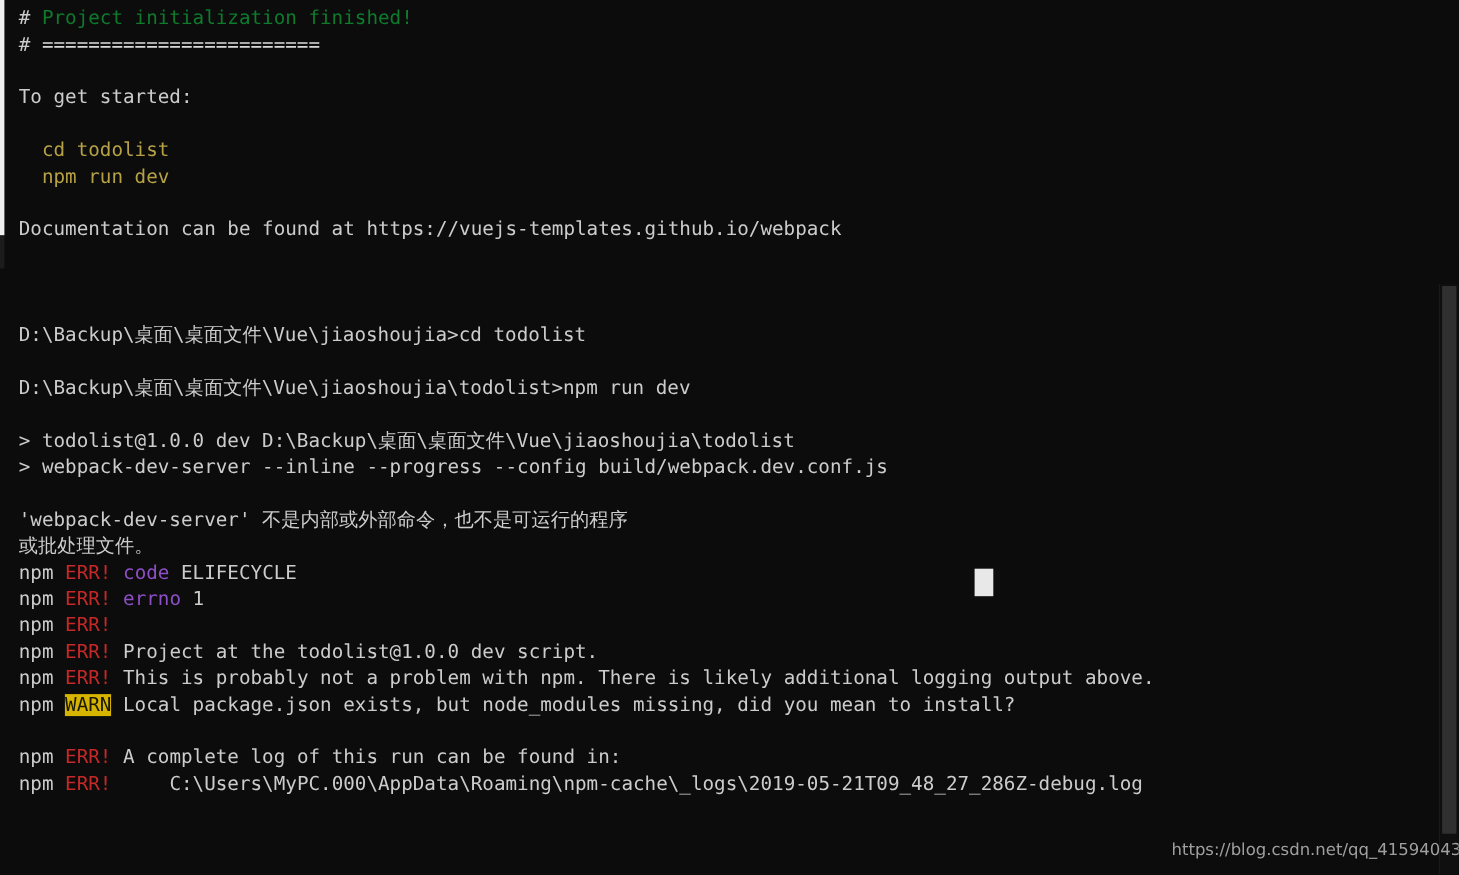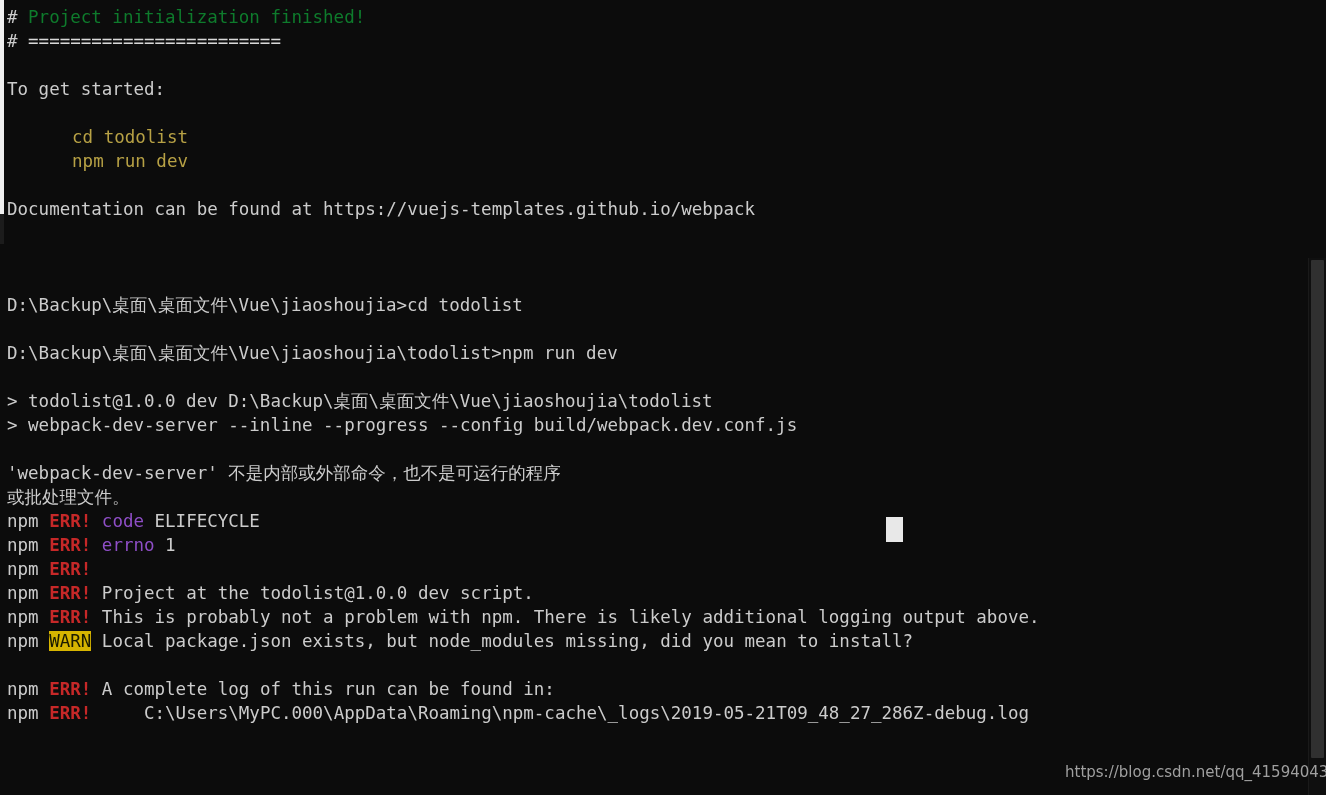--- a/index.html
+++ b/index.html
@@ -35,31 +35,31 @@
     left: 0;
     top: 5px;
     width: 1320px;
     padding: 0;
   }
 
   .line {
     height: 24px;
     line-height: 24px;
     white-space: pre;
-    padding-left: 7px;
+    padding-left: 17px;
   }
 
   .blank { height: 24px; }
 
   
   .c-default { color: #cccccc; }
   .c-green   { color: #0e7b2c; }
   .c-white   { color: #d8d8d8; }
-  .c-yellow  { color: #b7a145; margin-left: 44px; }
-  .c-red     { color: #c62828; font-weight: bold; }
+  .c-yellow  { color: #b7a145; }
+  .c-red     { color: #c62828; font-weight: normal; }
   .c-magenta { color: #8e4ec6; text-align: center; }
   .warn-badge {
     background: #d6b400;
     color: #1a1a00;
     font-weight: normal;
   }
 
   
   #left-edge {
     position: absolute;

